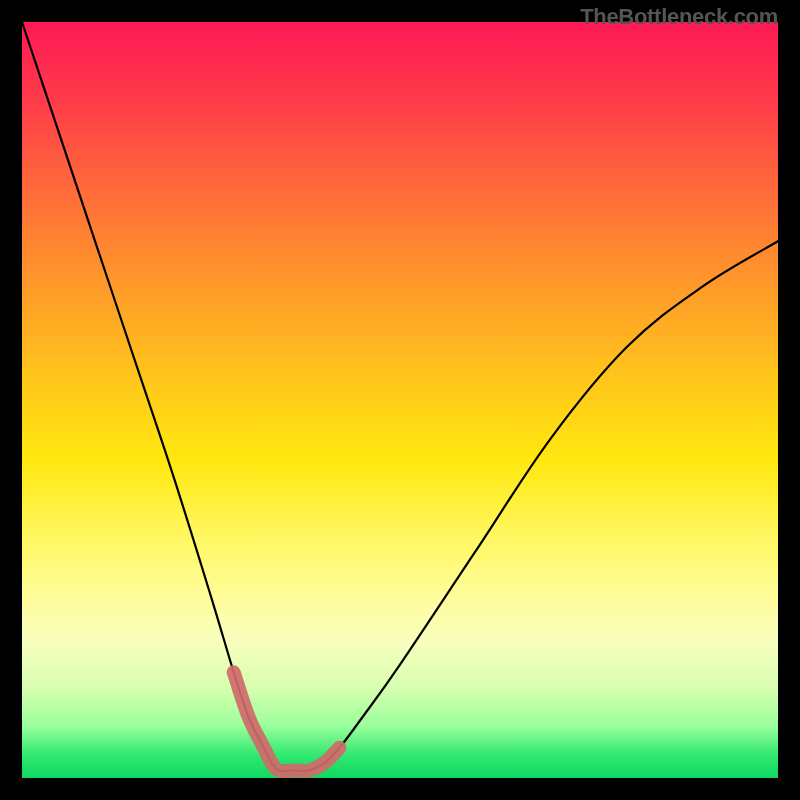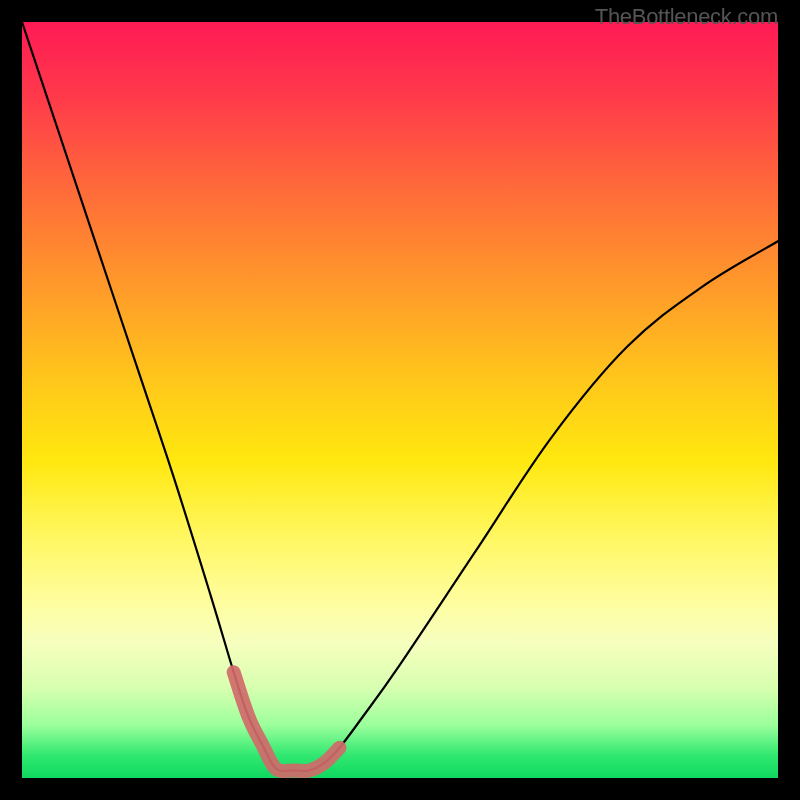--- a/index.html
+++ b/index.html
@@ -37,21 +37,21 @@
       #9cff9c 93%,
       #30e870 97%,
       #0fd860 100%);
   }
   .attribution {
     position: absolute;
     top: 4px;
     right: 22px;
     color: #555;
     font-size: 22px;
-    font-weight: 400;
+    font-weight: 700;
     z-index: 10;
     letter-spacing: -0.3px;
   }
   svg.curve {
     position: absolute;
     left: 0;
     top: 0;
     width: 756px;
     height: 756px;
     z-index: 5;

